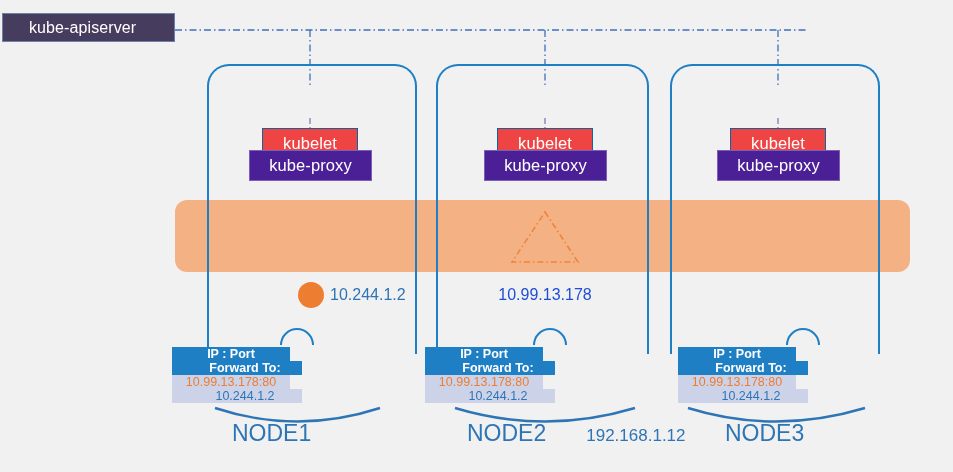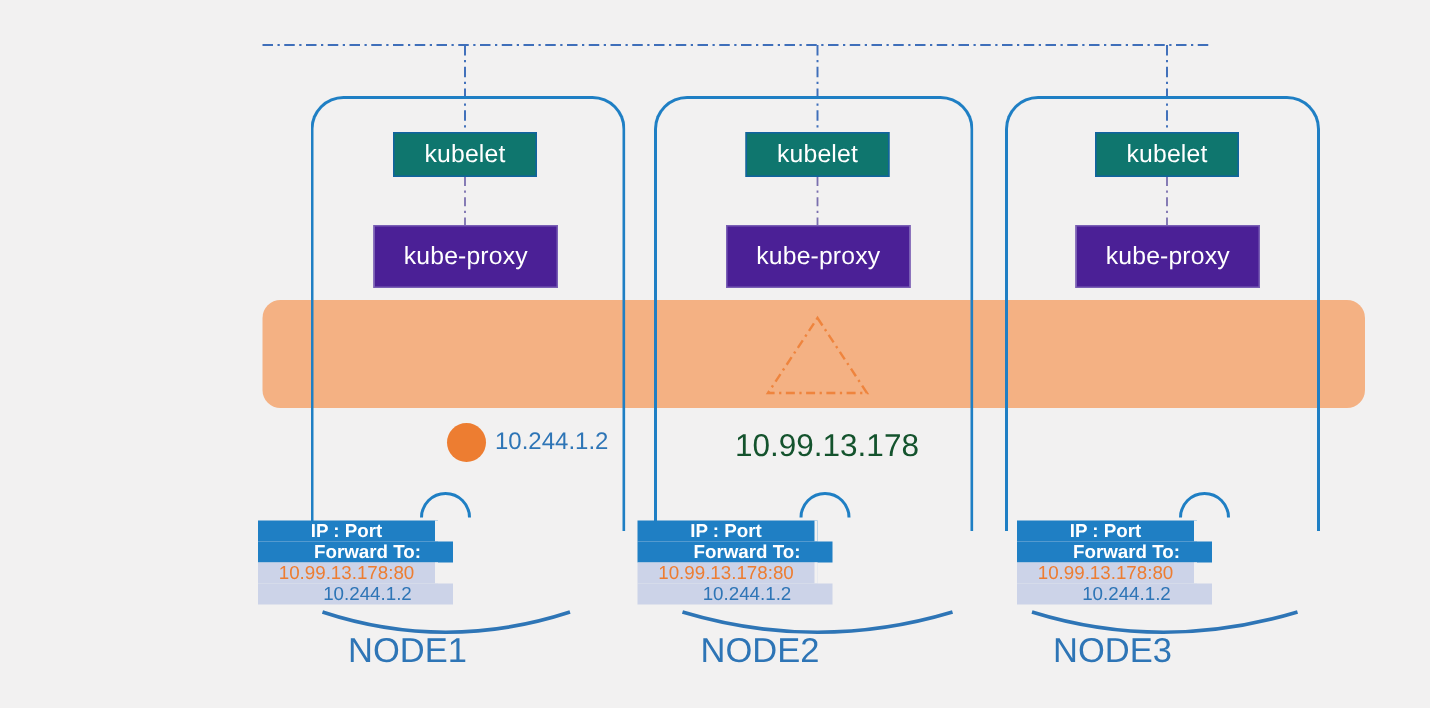--- a/index.html
+++ b/index.html
@@ -49,33 +49,33 @@
   
   .cbox{
     position:absolute;
     box-sizing:border-box;
     display:flex;align-items:center;justify-content:center;
     color:#ffffff;
     font-size:16.5px;
     letter-spacing:.1px;
     white-space:nowrap;
   }
-  .kubelet{background:#0f766e;border:1.5px solid #1163a0;height:30px;}
-  .kubeproxy{background:#4b2096;border:1.5px solid #7a5fb5;height:42px;}
+  .kubelet{background:#ef4444;border:1.5px solid #1163a0;height:30px;margin-top:40px;}
+  .kubeproxy{background:#4b2096;border:1.5px solid #7a5fb5;height:31px;}
 
   
   .pod{
     position:absolute;width:26px;height:26px;border-radius:50%;
     background:#ed7d31;
   }
   .podlabel{
     position:absolute;color:#2e75b6;font-size:16px;white-space:nowrap;
   }
   .svclabel{
-    position:absolute;color:#14532d;font-size:21px;white-space:nowrap;
+    position:absolute;color:#1d4ed8;font-size:16px;white-space:nowrap;
   }
 
   
   .ptable{
     position:absolute;top:347px;width:250px;
     border-collapse:separate;border-spacing:0;
   }
   .ptable .thead{display:flex;height:28px;flex-direction:column;}
   .ptable .trow{display:flex;height:26px;flex-direction:column;}
   .ptable .th{
@@ -139,20 +139,23 @@
   <div class="nodeframe" style="left:207px;width:210px;">
     <div class="frame"></div>
   </div>
   <div class="nodeframe" style="left:436px;width:213px;">
     <div class="frame"></div>
   </div>
   <div class="nodeframe" style="left:670px;width:210px;">
     <div class="frame"></div>
   </div>
 
+  <div class="apiserver">
+    <span>kube-apiserver</span>
+  </div>
 
   <div class="cbox kubelet" style="left:262px;top:88px;width:96px;">
     <span>kubelet</span>
   </div>
   <div class="cbox kubeproxy" style="left:249px;top:150px;width:123px;">
     <span>kube-proxy</span>
   </div>
 
   <div class="cbox kubelet" style="left:497px;top:88px;width:96px;">
     <span>kubelet</span>
@@ -203,18 +206,19 @@
       <div class="td col-a ip-orange">10.99.13.178:80</div>
       <div class="td col-b ip-blue">10.244.1.2</div>
     </div>
   </div>
 
   <div class="nodecap" style="left:232px;gap:20px;">
     <span class="nm">NODE1</span>
   </div>
   <div class="nodecap" style="left:467px;gap:40px;">
     <span class="nm">NODE2</span>
-  </div>
-  <div class="nodecap" style="left:702px;">
+    <span class="addr">192.168.1.12</span>
+  </div>
+  <div class="nodecap" style="left:725px;">
     <span class="nm">NODE3</span>
   </div>
 
 </div>
 
 </body></html>

